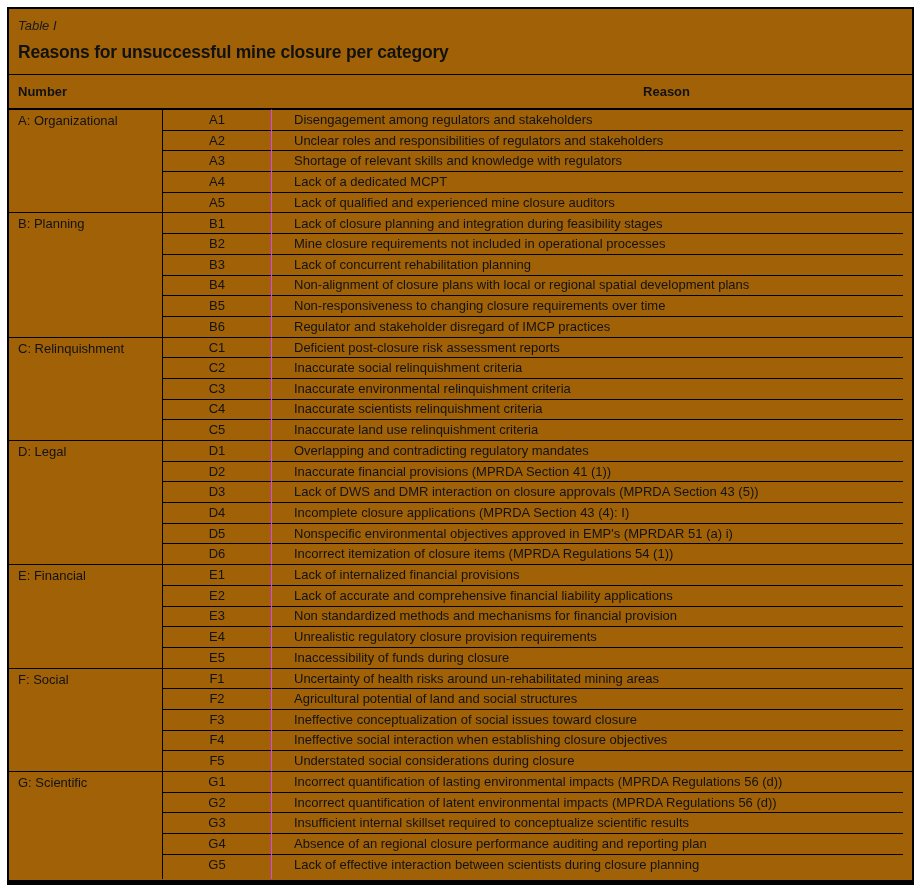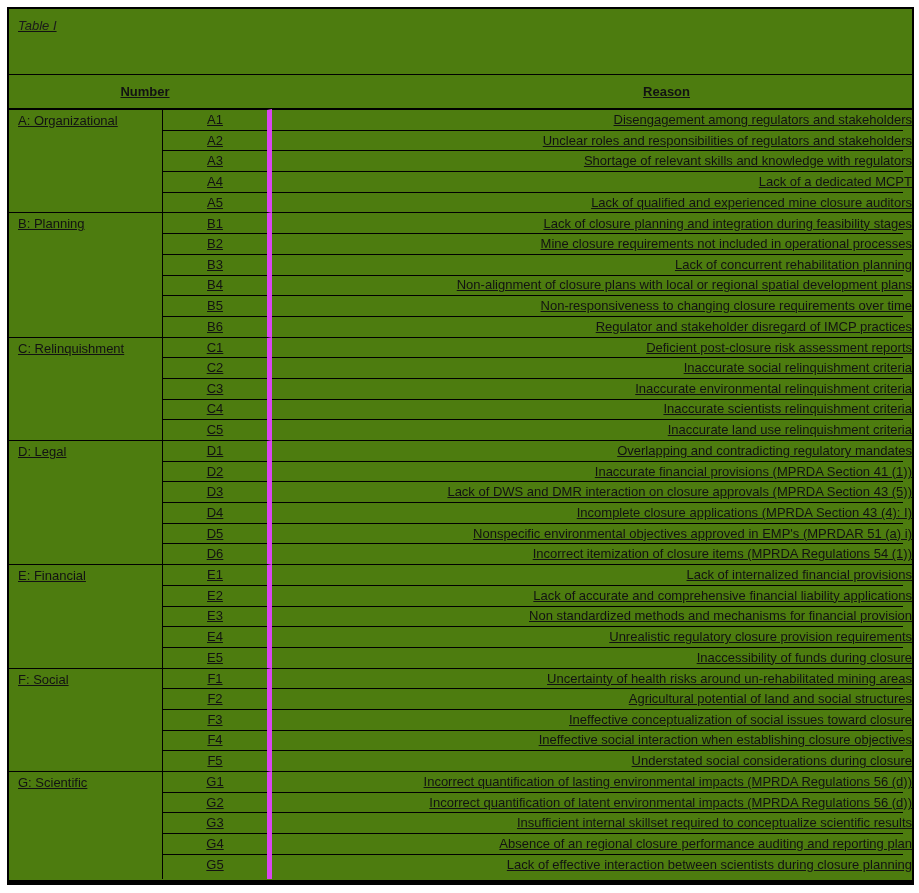--- a/index.html
+++ b/index.html
@@ -9,22 +9,21 @@
     overflow: hidden;
     font-family: "Liberation Sans", "DejaVu Sans", sans-serif;
     color: #121212;
   }
   .table-card {
     position: absolute;
     left: 7px; top: 7px;
     width: 907px; height: 878px;
     border: 2px solid #000;
     border-bottom-width: 5px;
-    background: #4d7c0f;
-    text-decoration: underline;
+    background: #a16207;
   }
   .caption {
     height: 66px;
     border-bottom: 1px solid #000;
     padding: 9px 0 0 9px;
   }
   .caption-label {
     font-style: italic;
     font-size: 13px;
     line-height: 15px;
@@ -48,59 +47,60 @@
   th, td {
     font-size: 13px;
     line-height: 15px;
     vertical-align: middle;
     overflow: hidden;
     white-space: nowrap;
   }
   thead th {
     height: 34px;
     font-weight: bold;
-    text-align: center;
+    text-align: left;
     border-bottom: 1px solid #000;
   }
   th.h-number { padding-left: 9px; }
   th.h-reason {
     text-align: right;
     padding-right: 222px; 
   }
   tbody td { height: 20.7px; position: relative; }
   td.category-cell {
     vertical-align: top;
     padding: 3px 4px 0 9px;
     border-right: 1px solid #000;
   }
   td.code-cell {
     text-align: center;
-    border-right: 5px solid #d946ef;
-  }
-  td.reason-cell { padding-left: 22px; text-align: right; }
+    border-right: 1px solid #d946ef;
+  }
+  td.reason-cell { padding-left: 22px; }
   
   tr.section-start > td { border-top: 1px solid #000; }
   
   tr.sub td.code-cell::before,
   tr.sub td.reason-cell::before {
     content: "";
     position: absolute;
     left: 0; top: 0; height: 1px;
     background: #000;
   }
   tr.sub td.code-cell::before   { right: 0; }
   tr.sub td.reason-cell::before { right: 9px; }
   tr.spacer-row td { height: 5px; }
 </style>
 </head>
 <body>
 
 <div class="table-card">
   <div class="caption">
     <div class="caption-label">Table I</div>
+    <div class="caption-title">Reasons for unsuccessful mine closure per category</div>
   </div>
   <table class="reasons">
     <colgroup>
       <col class="c-category">
         <col class="c-code">
         <col>
     </colgroup>
     <thead>
       <tr>
         <th class="h-number" colspan="2">Number</th>

